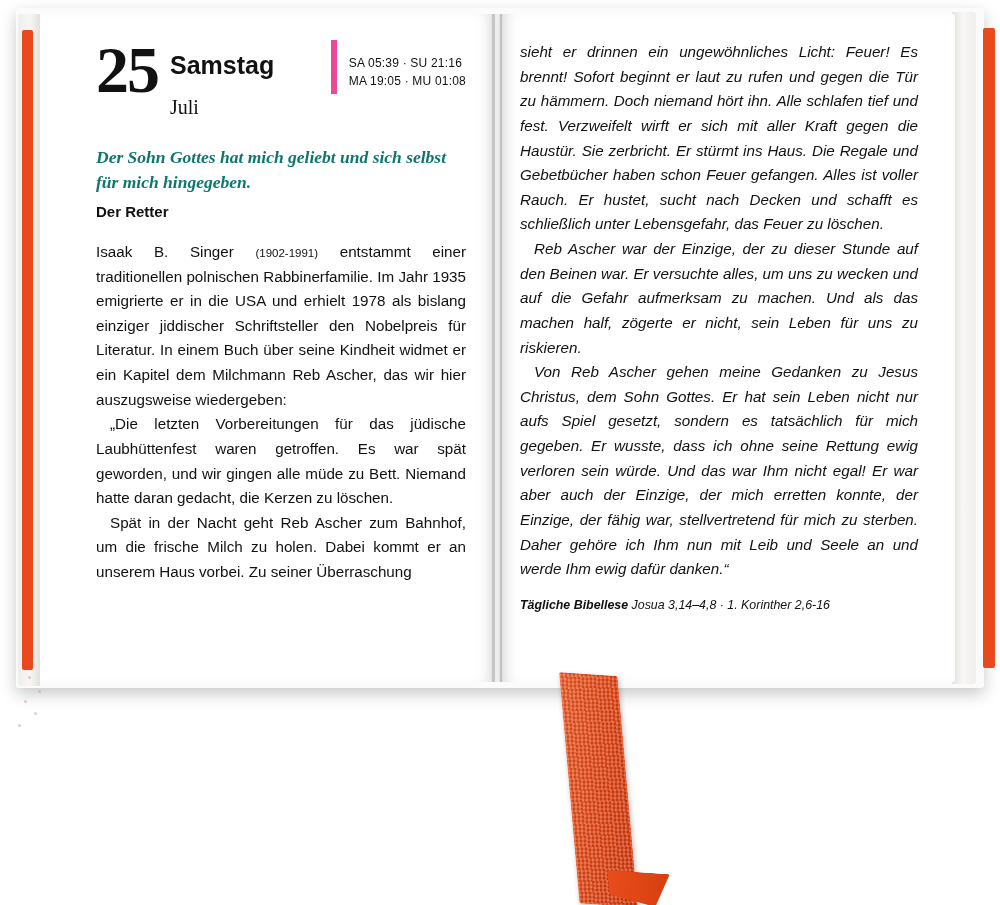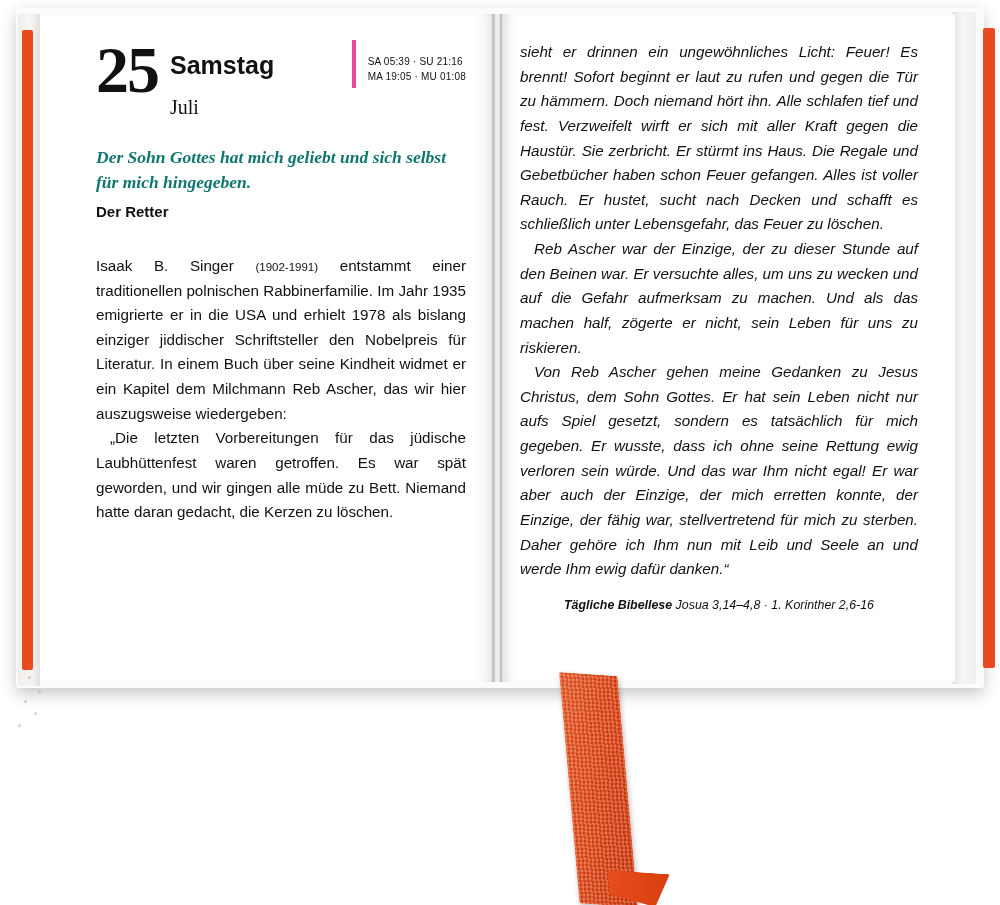--- a/index.html
+++ b/index.html
@@ -182,23 +182,23 @@
   }
   .month {
     font-family: "Liberation Serif", serif;
     font-size: 20px;
     line-height: 1.2;
     color: #111;
     margin-top: 17px;
   }
   .sun-box {
     margin-left: auto;
-    border-left: 4px solid #ec4899;
+    border-left: 6px solid #ec4899;
     padding: 14px 0 4px 12px;
-    font-size: 10px;
+    font-size: 12px;
     line-height: 1.5;
     color: #111;
     white-space: nowrap;
     letter-spacing: .2px;
   }
 
   .verse {
     font-family: "Liberation Serif", serif;
     font-style: italic;
     font-weight: bold;
@@ -210,39 +210,39 @@
   .verse-ref {
     text-align: right;
     font-size: 11.5px;
     color: #111;
     margin-bottom: 26px;
   }
   .article-title {
     font-size: 15px;
     font-weight: bold;
     color: #111;
-    margin-bottom: 34px;
+    margin-bottom: 20px;
   }
   p.body {
     margin: 0;
     font-size: 15.2px;
     line-height: 1.62;
     text-align: justify;
     text-justify: inter-word;
     color: #111;
     hyphens: manual;
   }
   p.body + p.body { text-indent: 14px; }
   p.body.noindent { text-indent: 0; }
   .small-years {
     font-size: 11.5px;
   }
   .reading-line {
     margin-top: 16px;
-    text-align: center;
+    text-align: left;
     font-size: 12.4px;
     color: #111;
   }
   .reading-line b { font-weight: bold; }
 </style>
 </head>
 <body>
 
 <div id="book">
 
@@ -277,20 +277,21 @@
         <div>MA 19:05 · MU 01:08</div>
       </div>
     </div>
 
     <div class="verse">Der Sohn Gottes hat mich geliebt und sich selbst für mich hingegeben.</div>
 
     <div class="article-title">Der Retter</div>
 
     <p class="body noindent">Isaak B. Singer <span class="small-years">(1902-1991)</span> entstammt einer traditionellen polnischen Rabbinerfamilie. Im Jahr 1935 emigrierte er in die USA und erhielt 1978 als bislang einziger jiddischer Schriftsteller den Nobelpreis für Literatur. In einem Buch über seine Kindheit widmet er ein Kapitel dem Milchmann Reb Ascher, das wir hier auszugsweise wiedergeben:</p>
     <p class="body">„Die letzten Vorbereitungen für das jüdische Laubhüttenfest waren getroffen. Es war spät geworden, und wir gingen alle müde zu Bett. Niemand hatte daran gedacht, die Kerzen zu löschen.</p>
+    <p class="body">Spät in der Nacht geht Reb Ascher zum Bahnhof, um die frische Milch zu holen. Dabei kommt er an unserem Haus vorbei. Zu seiner Überraschung</p>
   </div>
 
   <div class="content-right">
     <p class="body noindent">sieht er drinnen ein ungewöhnliches Licht: Feuer! Es brennt! Sofort beginnt er laut zu rufen und gegen die Tür zu hämmern. Doch niemand hört ihn. Alle schlafen tief und fest. Verzweifelt wirft er sich mit aller Kraft gegen die Haustür. Sie zerbricht. Er stürmt ins Haus. Die Regale und Gebetbücher haben schon Feuer gefangen. Alles ist voller Rauch. Er hustet, sucht nach Decken und schafft es schließlich unter Lebensgefahr, das Feuer zu löschen.</p>
     <p class="body">Reb Ascher war der Einzige, der zu dieser Stunde auf den Beinen war. Er versuchte alles, um uns zu wecken und auf die Gefahr aufmerksam zu machen. Und als das machen half, zögerte er nicht, sein Leben für uns zu riskieren.</p>
     <p class="body">Von Reb Ascher gehen meine Gedanken zu Jesus Christus, dem Sohn Gottes. Er hat sein Leben nicht nur aufs Spiel gesetzt, sondern es tatsächlich für mich gegeben. Er wusste, dass ich ohne seine Rettung ewig verloren sein würde. Und das war Ihm nicht egal! Er war aber auch der Einzige, der mich erretten konnte, der Einzige, der fähig war, stellvertretend für mich zu sterben. Daher gehöre ich Ihm nun mit Leib und Seele an und werde Ihm ewig dafür danken.“</p>
 
     <div class="reading-line">
       <b>Tägliche Bibellese</b>
       <span>Josua 3,14–4,8 · 1. Korinther 2,6-16</span>

